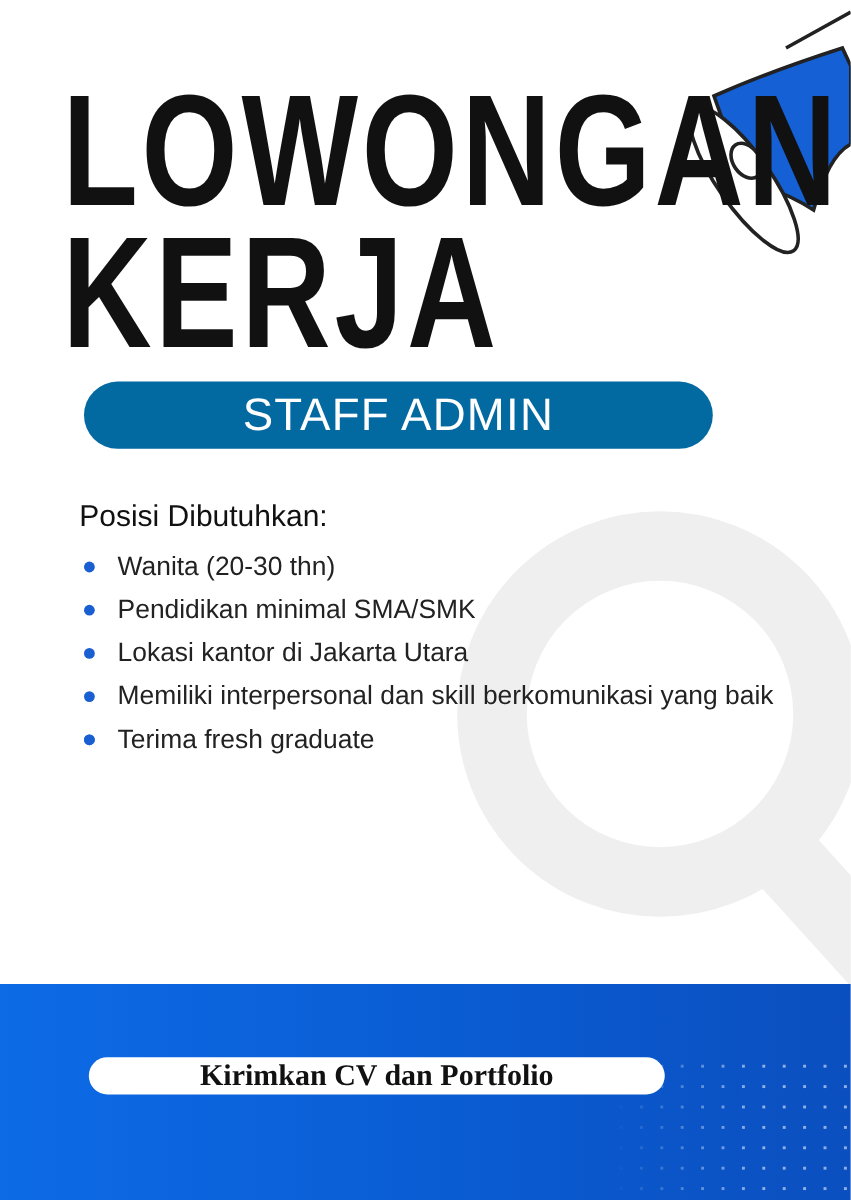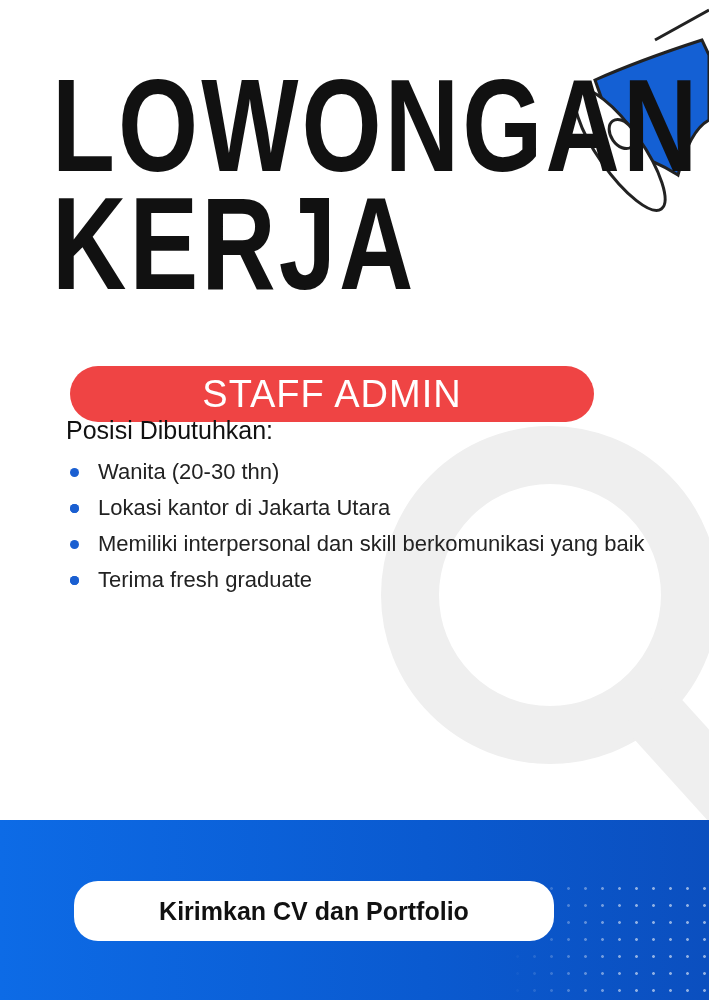--- a/index.html
+++ b/index.html
@@ -2,28 +2,28 @@
 <html><head>
 <meta charset="utf-8">
 <style>
   html, body { margin:0; padding:0; }
   body { width:709px; height:1000px; position:relative; overflow:hidden; background:#ffffff; font-family:"Liberation Sans", sans-serif; }
   .headline { position:absolute; left:52px; font-family:"Liberation Sans", sans-serif; font-weight:700; color:#111; letter-spacing:4px; transform:scaleX(0.78); transform-origin:left top; line-height:1; }
   .h1 { top:60px; font-size:132px; }
   .h2 { top:178px; font-size:132px; }
   .megaphone { position:absolute; left:560px; top:0; width:149px; height:230px; }
   .watermark { position:absolute; left:380px; top:420px; width:360px; height:420px; }
-  .pill { position:absolute; left:70px; top:318px; width:524px; height:56px; background:#ef4444; border-radius:28px; color:#fff; display:flex; align-items:center; justify-content:center; font-size:38px; letter-spacing:1px;margin-top:48px; }
+  .pill { position:absolute; left:70px; top:318px; width:524px; height:56px; background:#0369a1; border-radius:28px; color:#fff; display:flex; align-items:center; justify-content:center; font-size:38px; letter-spacing:1px; }
   .section-title { position:absolute; left:66px; top:416px; font-size:25px; font-weight:400; color:#111; }
   .list { position:absolute; left:66px; top:456px; width:620px; margin:0; padding:0; list-style:none; }
   .list li { position:relative; padding-left:32px; font-size:22px; color:#222; line-height:32px; margin-bottom:4px; }
   .list li .dot { position:absolute; left:4px; top:12px; width:9px; height:9px; border-radius:50%; background:#1a5fd1; }
   .footer { position:absolute; left:0; top:820px; width:709px; height:180px; background:linear-gradient(90deg,#0d6be6 0%, #0a5ad0 60%, #0b4fbf 100%); }
   .dots { position:absolute; right:0; top:60px; width:200px; height:120px; background-image:radial-gradient(circle, rgba(255,255,255,0.55) 1.2px, transparent 1.6px); background-size:17px 17px; -webkit-mask-image:linear-gradient(90deg, transparent, #000 60%); mask-image:linear-gradient(90deg, transparent, #000 60%); }
-  .cta { position:absolute; left:74px; top:61px; width:480px; height:60px; background:#fff; border-radius:24px; display:flex; align-items:center; justify-content:center; font-size:25px; font-weight:700; color:#111; }
+  .cta { position:absolute; left:74px; top:61px; width:480px; height:31px; background:#fff; border-radius:24px; display:flex; align-items:center; justify-content:center; font-size:25px; font-weight:700; color:#111;font-family:Liberation Serif, serif; }
 </style>
 </head>
 <body>
 
 <svg class="watermark" viewBox="0 0 360 420">
   <circle cx="170" cy="175" r="140" fill="none" stroke="#efefef" stroke-width="58"></circle>
   <line x1="265" y1="285" x2="360" y2="390" stroke="#efefef" stroke-width="62" stroke-linecap="butt"></line>
 </svg>
 
 <svg class="megaphone" viewBox="0 0 149 230">
@@ -35,21 +35,21 @@
 
 <div class="headline h1">LOWONGAN</div>
 <div class="headline h2">KERJA</div>
 
 <div class="pill">STAFF ADMIN</div>
 
 <div class="section-title">Posisi Dibutuhkan:</div>
 
 <ul class="list">
   <li><span class="dot"></span><span>Wanita (20-30 thn)</span></li>
-  <li><span class="dot"></span></li>
+  <li><span class="dot"></span><span>Pendidikan minimal SMA/SMK</span></li>
   <li><span class="dot"></span><span>Lokasi kantor di Jakarta Utara</span></li>
   <li style="width:600px"><span class="dot"></span><span>Memiliki interpersonal dan skill berkomunikasi yang baik</span></li>
   <li><span class="dot"></span></li>
   <li><span class="dot"></span><span>Terima fresh graduate</span></li>
 </ul>
 
 <div class="footer">
   <div class="dots"></div>
   <div class="cta">Kirimkan CV dan Portfolio</div>
 </div>

